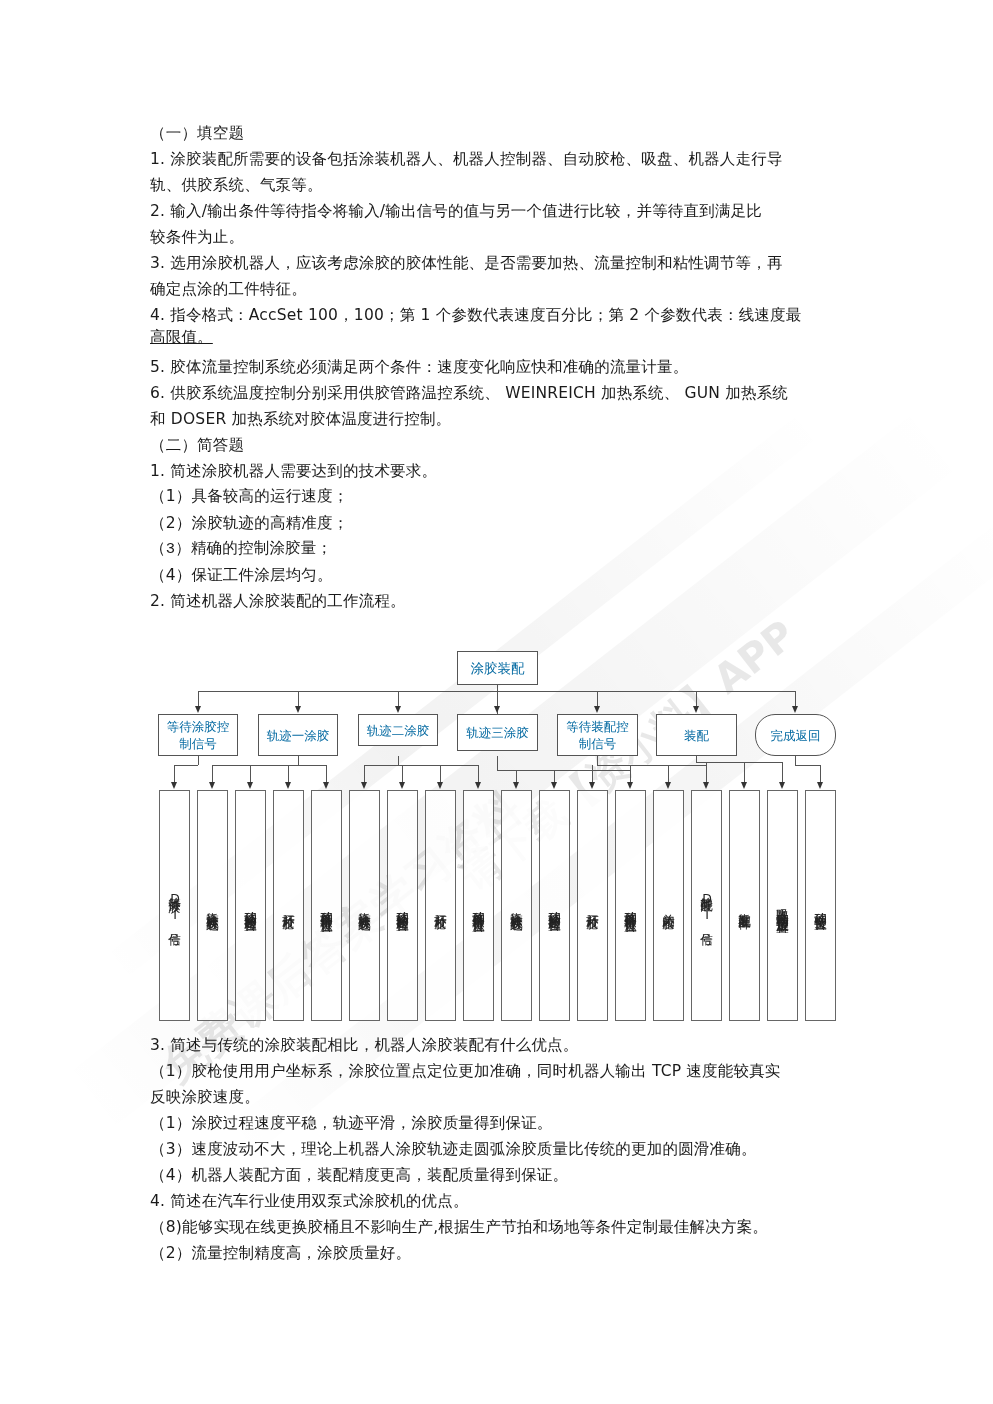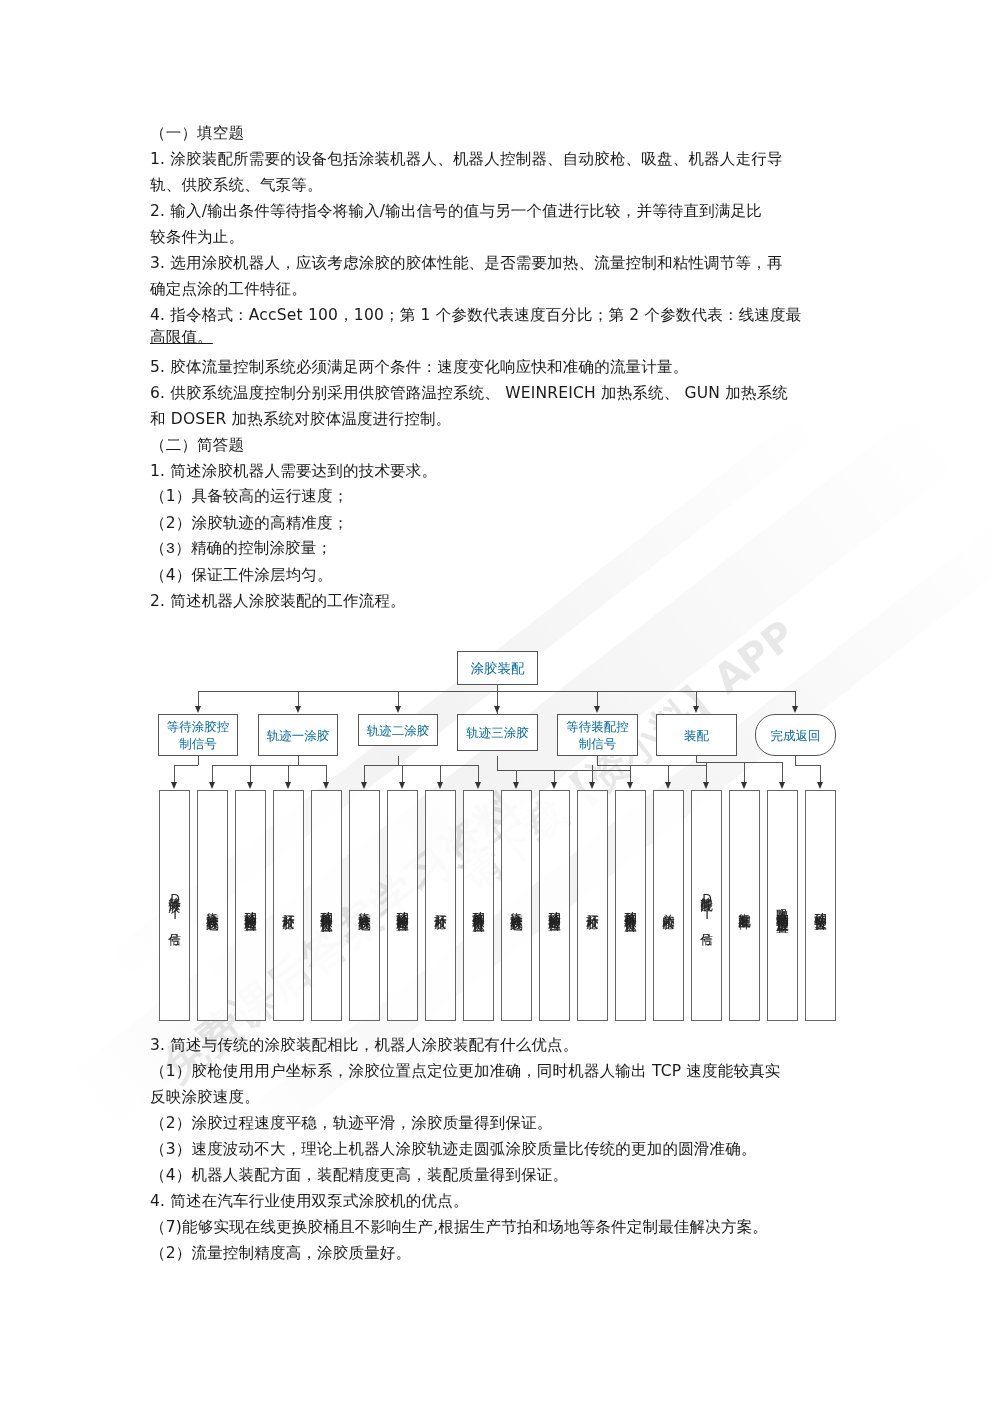--- a/index.html
+++ b/index.html
@@ -191,18 +191,18 @@
       <span class="vtext">吸取工件移动到指定位置放置</span>
     </div>
   <div class="vbox" style="left:805px; top:790px; width:31px; height:231px;">
       <span class="vtext">移动到安全位置</span>
     </div>
 </div>
 
 <div class="line" style="top:1032px;">3. 简述与传统的涂胶装配相比，机器人涂胶装配有什么优点。</div>
 <div class="line" style="top:1058px;">（1）胶枪使用用户坐标系，涂胶位置点定位更加准确，同时机器人输出 TCP 速度能较真实</div>
 <div class="line" style="top:1084px;">反映涂胶速度。</div>
-<div class="line" style="top:1110px;">（2）涂胶过程速度平稳，轨迹平滑，涂胶质量得到保证。</div>
+<div class="line" style="top:1110px;">（1）涂胶过程速度平稳，轨迹平滑，涂胶质量得到保证。</div>
 <div class="line" style="top:1136px;">（3）速度波动不大，理论上机器人涂胶轨迹走圆弧涂胶质量比传统的更加的圆滑准确。</div>
 <div class="line" style="top:1162px;">（4）机器人装配方面，装配精度更高，装配质量得到保证。</div>
 <div class="line" style="top:1188px;">4. 简述在汽车行业使用双泵式涂胶机的优点。</div>
-<div class="line" style="top:1214px;">（7)能够实现在线更换胶桶且不影响生产,根据生产节拍和场地等条件定制最佳解决方案。</div>
+<div class="line" style="top:1214px;">（8)能够实现在线更换胶桶且不影响生产,根据生产节拍和场地等条件定制最佳解决方案。</div>
 <div class="line" style="top:1240px;">（2）流量控制精度高，涂胶质量好。</div>
 
 </body></html>

